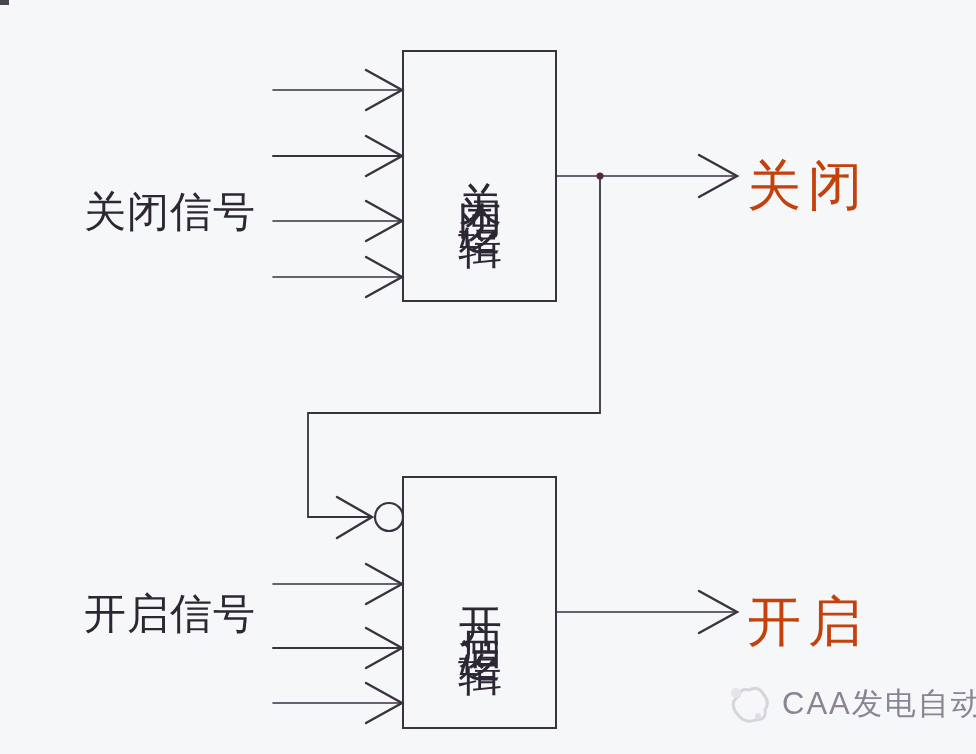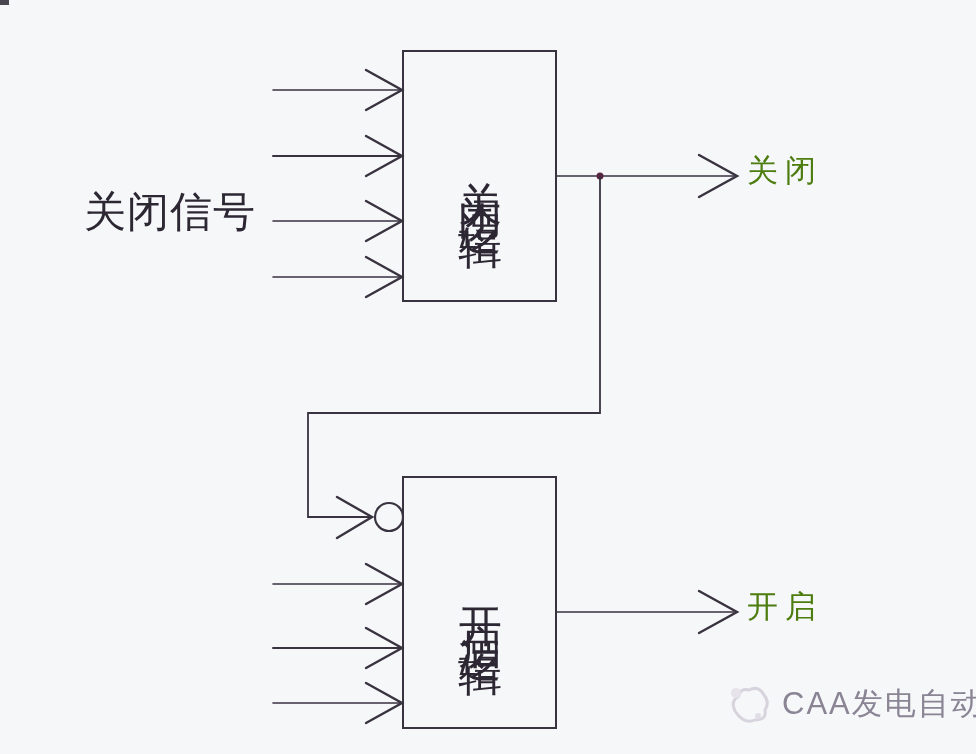--- a/index.html
+++ b/index.html
@@ -46,22 +46,22 @@
     position: absolute;
     font-size: 42px;
     color: #2c2733;
     letter-spacing: 1px;
     white-space: nowrap;
   }
   #close-input-label { left: 84px; top: 156px; margin-top: 28px; }
   #open-input-label  { left: 84px; top: 586px; }
   .out-label {
     position: absolute;
-    font-size: 31px;
-    color: #4d7c0f;
+    font-size: 54px;
+    color: #c2410c;
     letter-spacing: 7px;
     white-space: nowrap;
   }
   #close-output-label { left: 747px; top: 150px; }
   #open-output-label  { left: 747px; top: 586px; font-family: Liberation Mono, monospace; }
   #watermark {
     position: absolute;
     left: 722px;
     top: 682px;
     display: flex;
@@ -127,20 +127,21 @@
 
   <div id="close-block" class="logic-block">
     <span class="block-label">关闭逻辑</span>
   </div>
 
   <div id="open-block" class="logic-block">
     <span class="block-label">开启逻辑</span>
   </div>
 
   <div id="close-input-label" class="side-label">关闭信号</div>
+  <div id="open-input-label" class="side-label">开启信号</div>
 
   <div id="close-output-label" class="out-label">关闭</div>
   <div id="open-output-label" class="out-label">开启</div>
 
   <div id="watermark">
     <svg width="50" height="44" viewBox="0 0 50 44">
       <path d="M13 29 Q8 19 17 14 Q18 6 27 8 Q37 3 42 13 Q48 20 43 28 Q45 38 33 38 Q22 43 13 29 Z" fill="none" stroke="#d7d4de" stroke-width="3"></path>
       <circle cx="14" cy="11" r="5" fill="#e6e4ea"></circle>
       <circle cx="36" cy="34" r="3" fill="#e0dde6"></circle>
     </svg>

